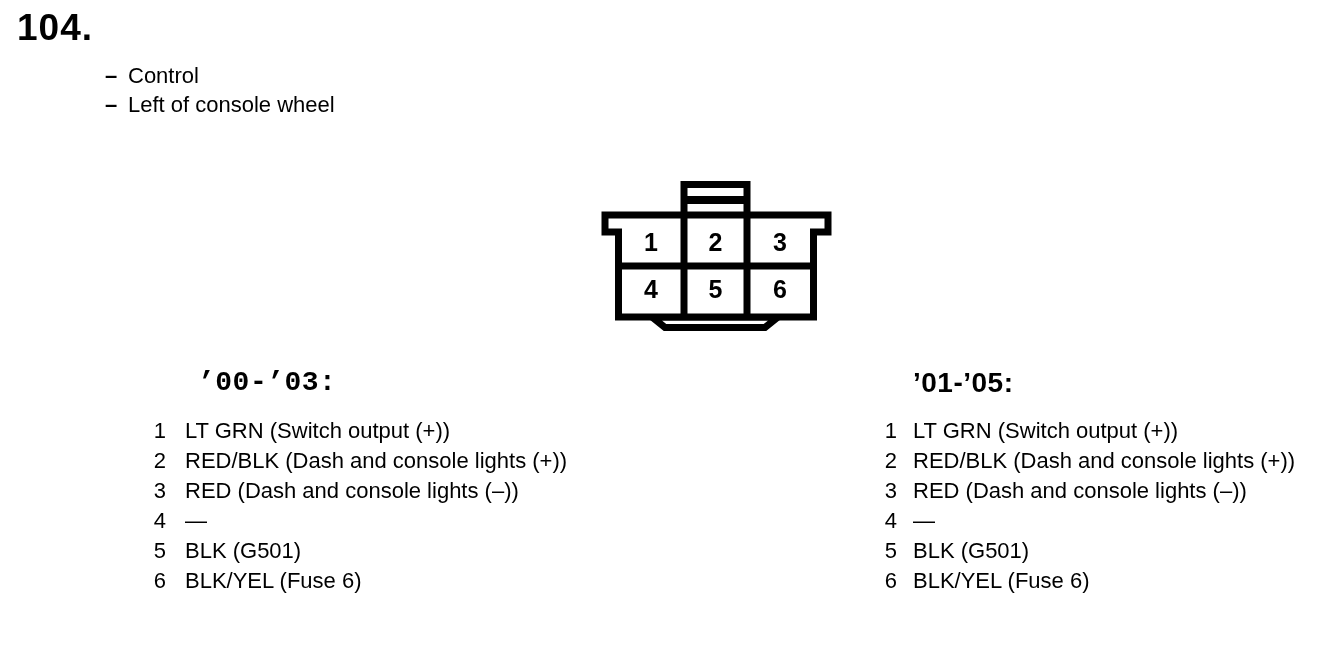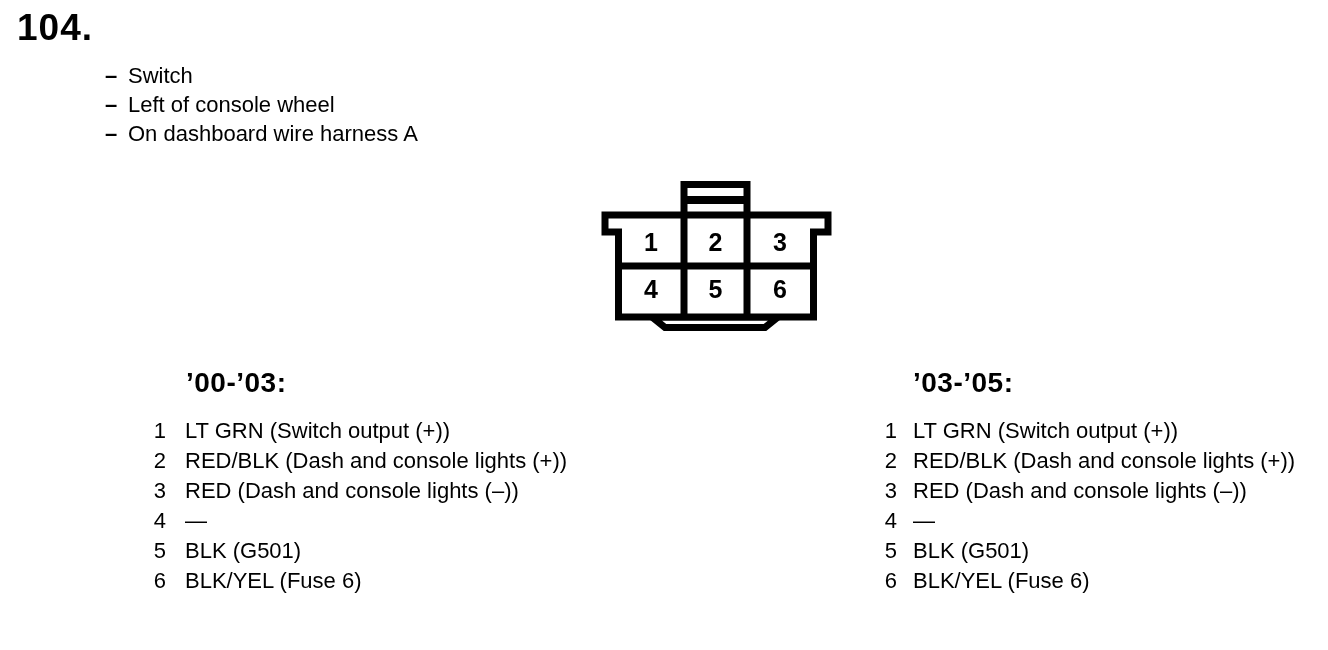--- a/index.html
+++ b/index.html
@@ -52,21 +52,21 @@
   }
   .pin-col { position: absolute; top: 366px; }
   .pin-col.left  { left: 150px; }
   .pin-col.right { left: 882px; }
   .col-header {
     font-size: 28px;
     font-weight: bold;
     line-height: 34px;
     letter-spacing: 0.5px;
   }
-  .pin-col.left  .col-header { margin-left: 36px; }
+  .pin-col.left  .col-header { margin-left: 48px; font-family: Liberation Mono, monospace; }
   .pin-col.right .col-header { margin-left: 31px; }
   .pin-rows { margin-top: 16px; }
   .pin-row {
     display: flex;
     height: 30px;
     line-height: 30px;
     font-size: 22px;
     white-space: nowrap;
   }
   .pin-num { text-align: right; }
@@ -77,27 +77,24 @@
 </style>
 </head>
 <body>
 
 <div class="page">
 
   <span class="title-num">104.</span>
 
   <div class="attr-list">
     <div class="attr-line">
-      <span class="attr-dash">–</span><span>Switch</span>
+      <span class="attr-dash">–</span><span>Control</span>
     </div>
     <div class="attr-line">
       <span class="attr-dash">–</span><span>Left of console wheel</span>
-    </div>
-    <div class="attr-line">
-      <span class="attr-dash">–</span><span>On dashboard wire harness A</span>
     </div>
   </div>
 
   <svg class="connector-svg" width="245" height="165" viewBox="0 0 245 165">
 
     <path d="M57 141 L70 151.5 H170 L183 141 Z" fill="#ffffff" stroke="#000000" stroke-width="7" stroke-linejoin="miter"></path>
 
     <path d="M89 40 V8.5 H152 V40" fill="#ffffff" stroke="#000000" stroke-width="7"></path>
     <line x1="89" y1="24" x2="152" y2="24" stroke="#000000" stroke-width="8"></line>
 
@@ -139,21 +136,21 @@
         <span class="pin-desc">BLK (G501)</span>
       </div>
       <div class="pin-row">
         <span class="pin-num">6</span>
         <span class="pin-desc">BLK/YEL (Fuse 6)</span>
       </div>
     </div>
   </div>
 
   <div class="pin-col right">
-    <div class="col-header">’03-’05:</div>
+    <div class="col-header">’01-’05:</div>
     <div class="pin-rows">
       <div class="pin-row">
         <span class="pin-num">1</span>
         <span class="pin-desc">LT GRN (Switch output (+))</span>
       </div>
       <div class="pin-row">
         <span class="pin-num">2</span>
         <span class="pin-desc">RED/BLK (Dash and console lights (+))</span>
       </div>
       <div class="pin-row">

